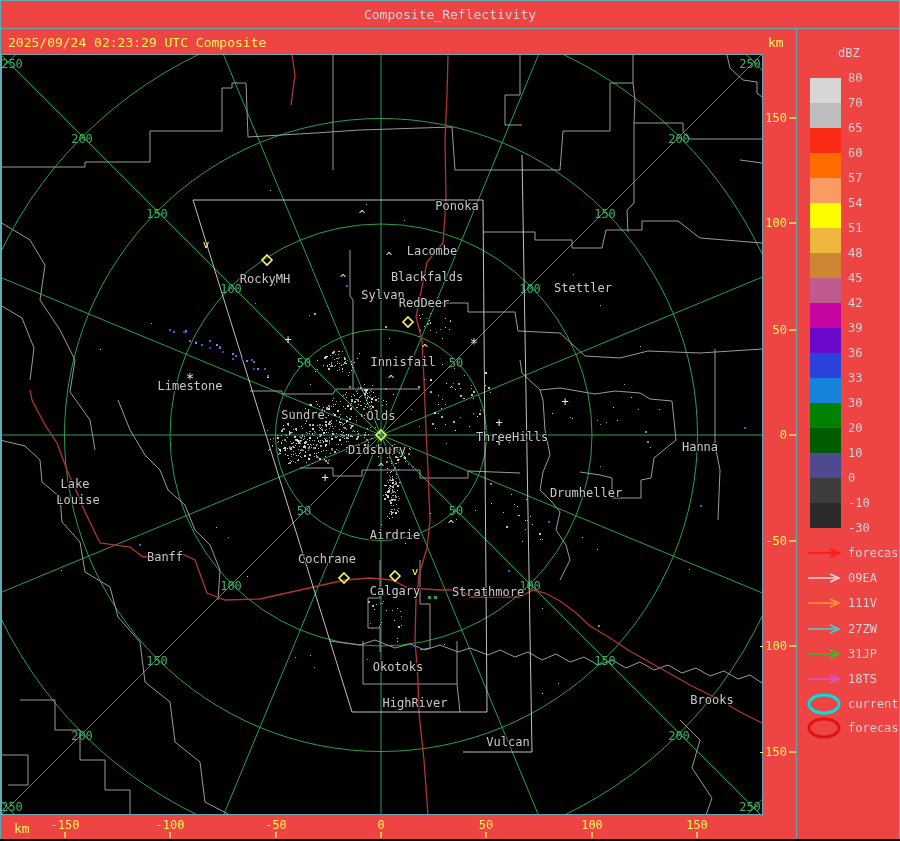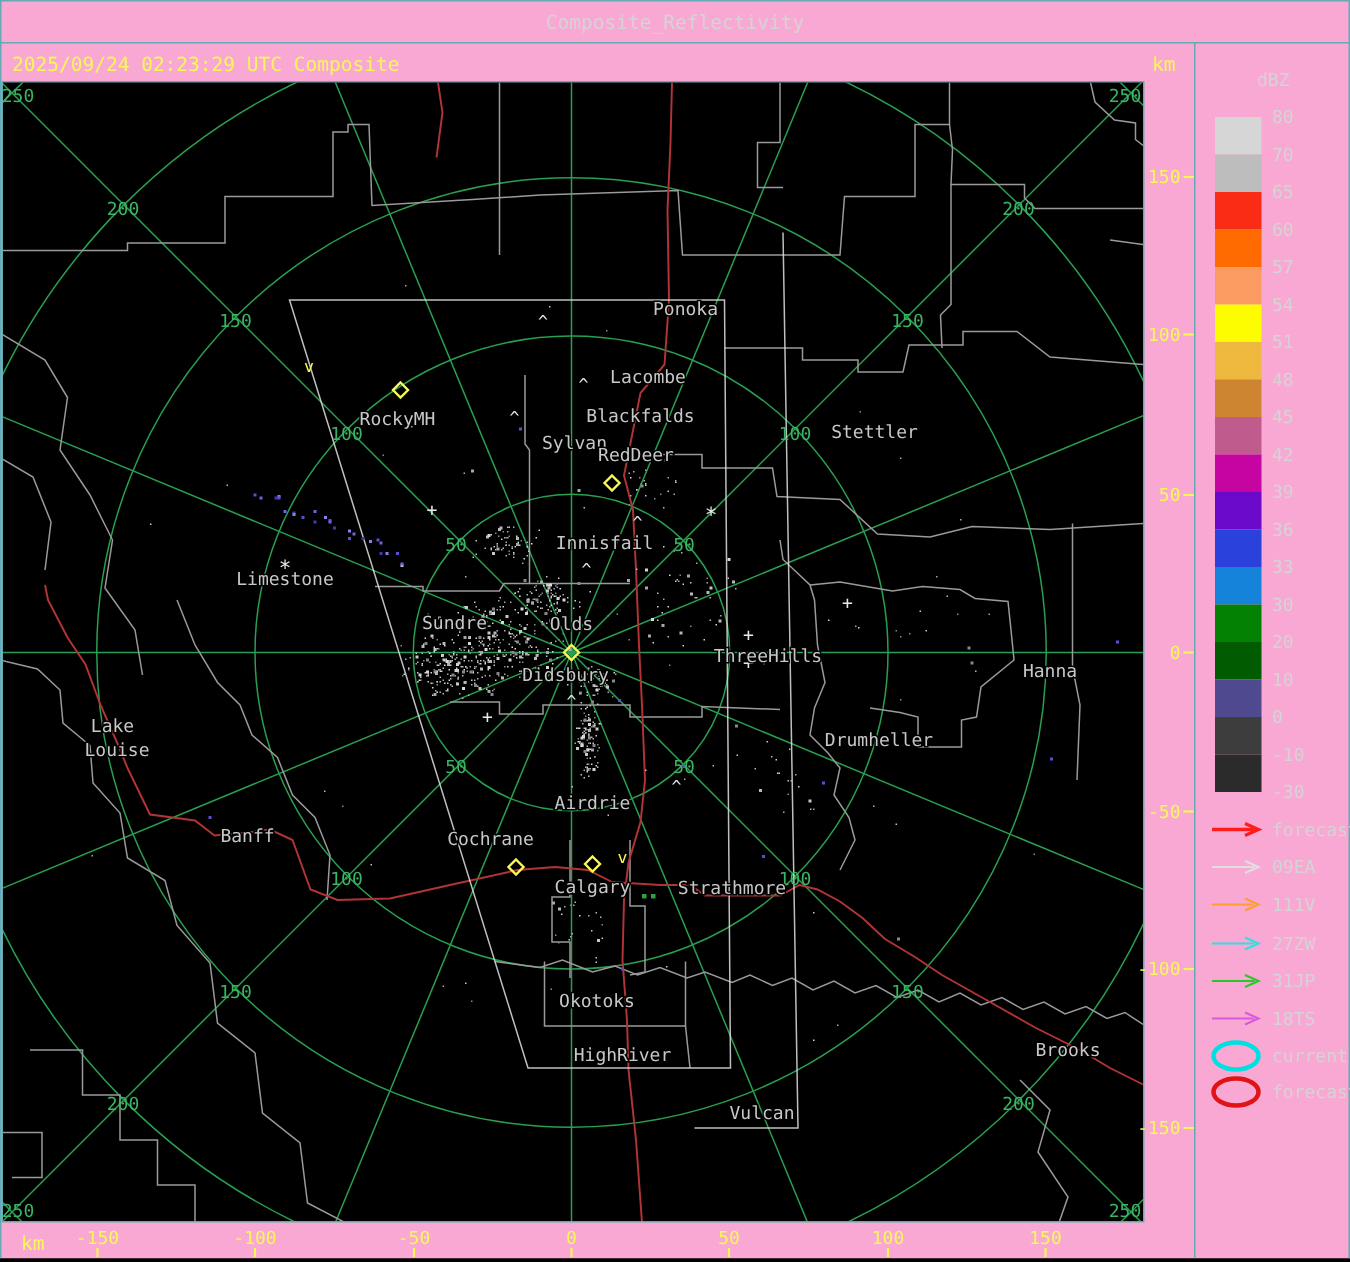--- a/index.html
+++ b/index.html
@@ -1,16 +1,16 @@
 <!DOCTYPE html>
 <html><head>
 <meta charset="utf-8">
 <style>
   html,body{margin:0;padding:0;background:#000;}
-  #app{position:relative;width:900px;height:839px;background:#f9a8d4;overflow:hidden;
+  #app{position:relative;width:900px;height:839px;background:#ef4444;overflow:hidden;
        font-family:"DejaVu Sans Mono","Liberation Mono",monospace;}
   svg text{font-family:"DejaVu Sans Mono","Liberation Mono",monospace;}
   .t13{font-size:13px;}
   .t12{font-size:12px;}
 </style>
 </head>
 <body>
 
 <div id="app">
 <svg id="scene" width="900" height="841" viewBox="0 0 900 841">

